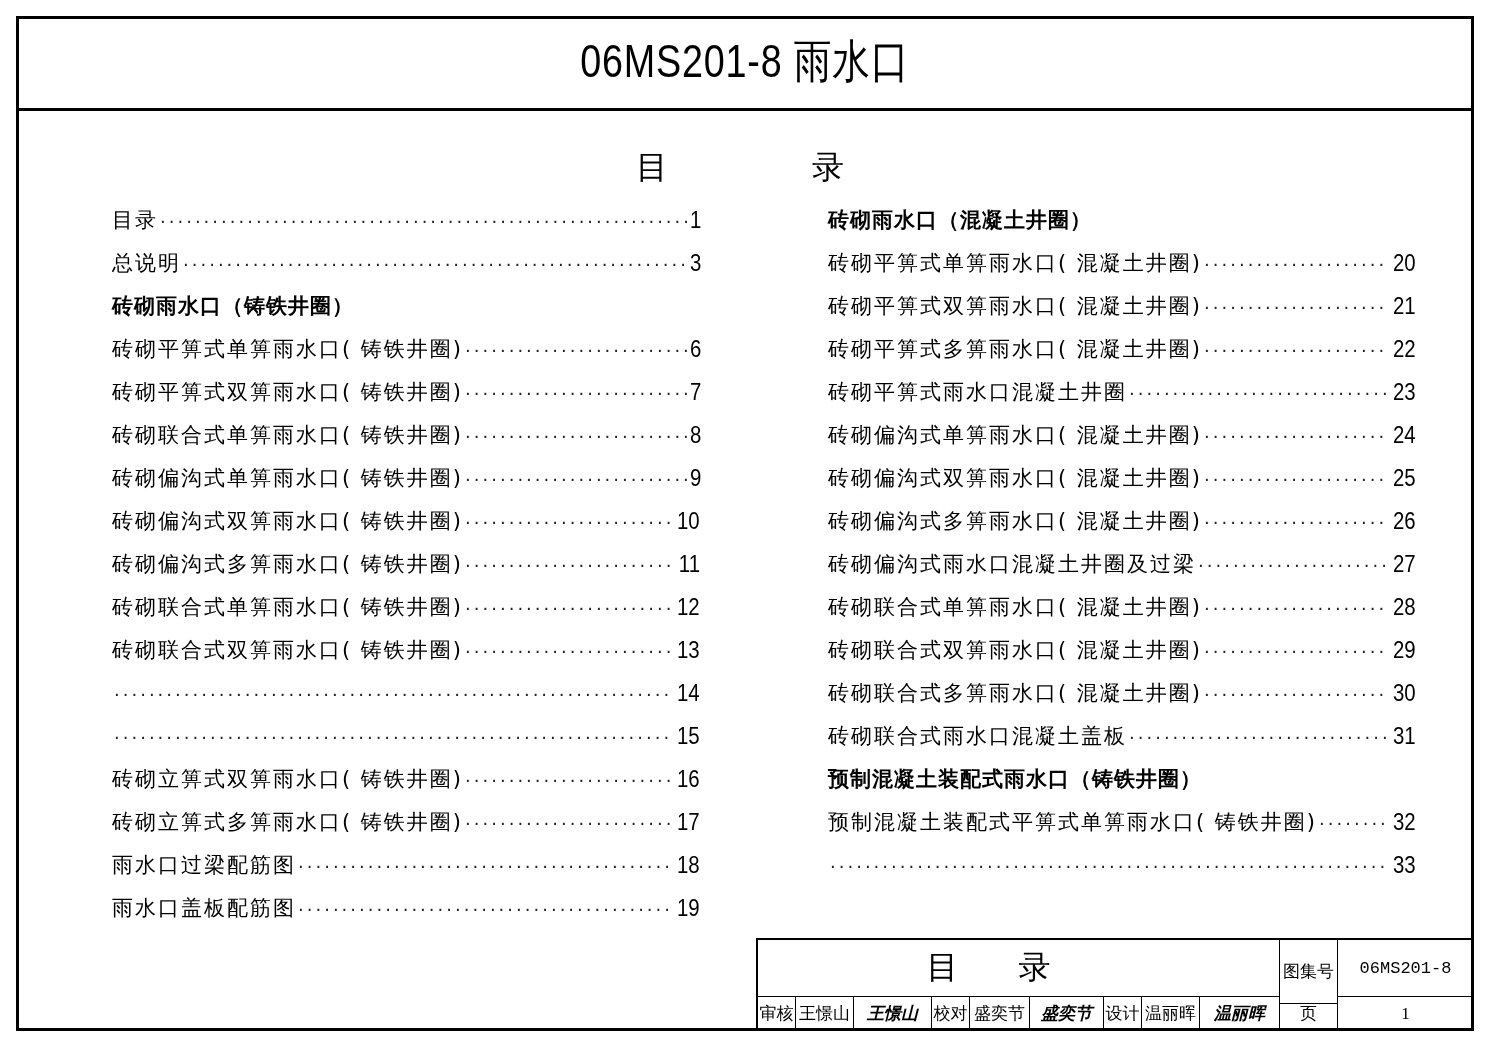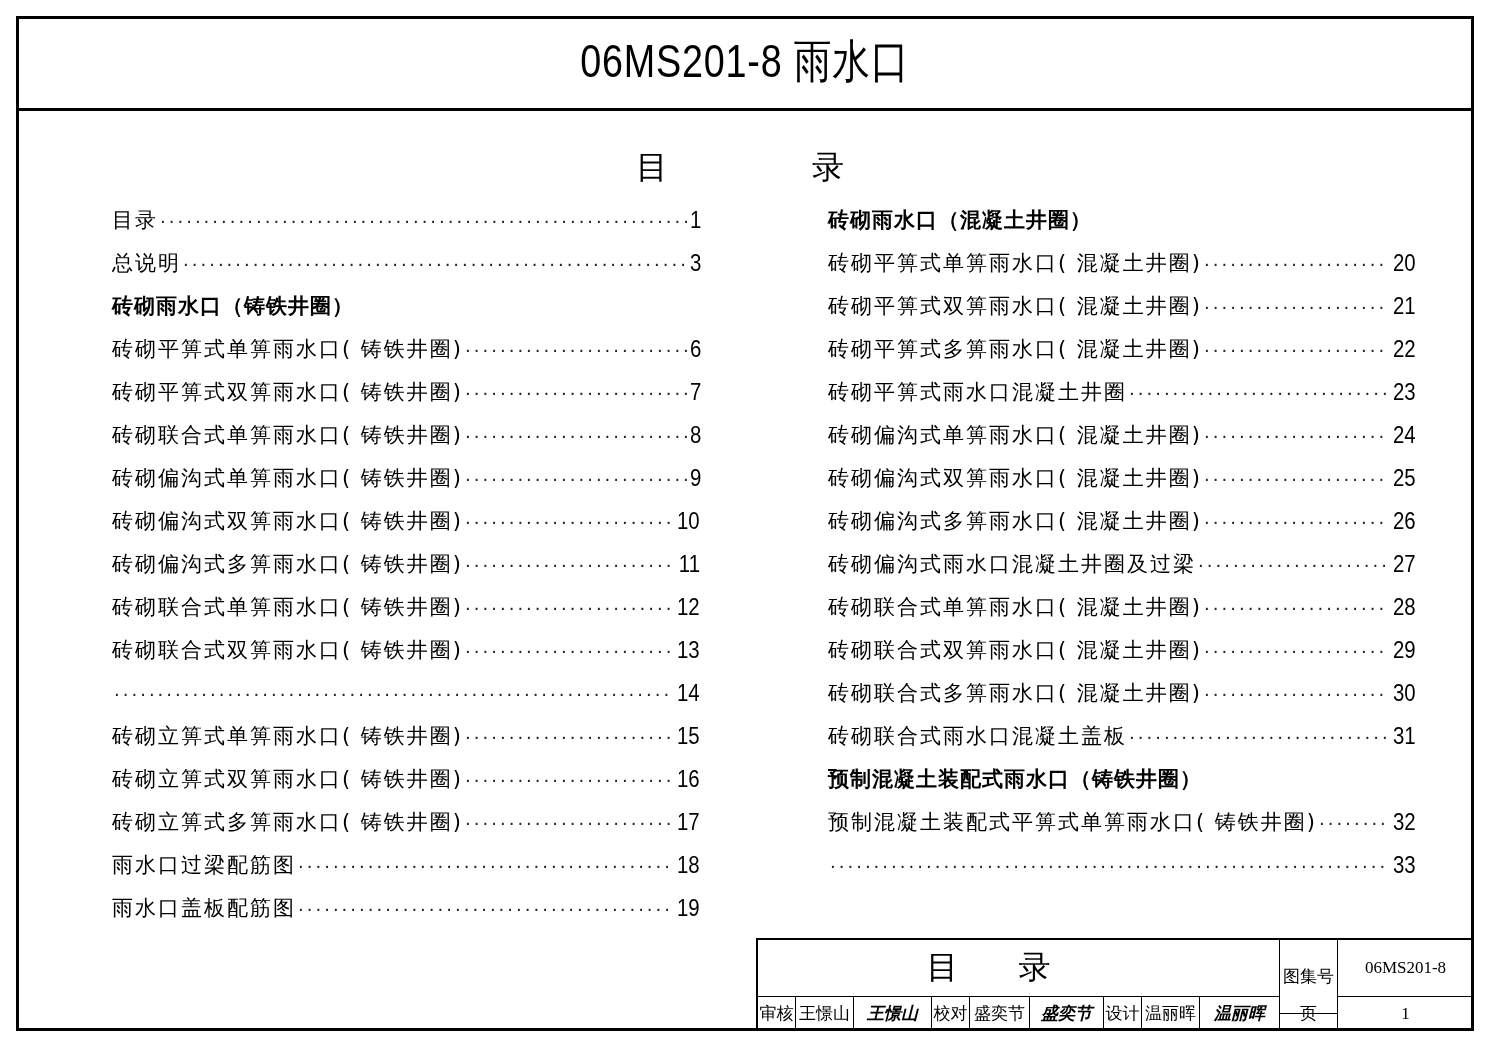--- a/index.html
+++ b/index.html
@@ -100,21 +100,20 @@
     <div class="row">
       <span class="lbl">砖砌联合式双箅雨水口( 铸铁井圈)</span>
       <span class="dots">················································································</span>
       <span class="pg">13</span>
     </div>
     <div class="row">
       <span class="dots">················································································</span>
       <span class="pg">14</span>
     </div>
     <div class="row">
-      <span class="lbl">砖砌立箅式单箅雨水口( 铸铁井圈)</span>
       <span class="dots">················································································</span>
       <span class="pg">15</span>
     </div>
     <div class="row">
       <span class="lbl">砖砌立箅式双箅雨水口( 铸铁井圈)</span>
       <span class="dots">················································································</span>
       <span class="pg">16</span>
     </div>
     <div class="row">
       <span class="lbl">砖砌立箅式多箅雨水口( 铸铁井圈)</span>
@@ -205,22 +204,22 @@
       <span class="pg">32</span>
     </div>
     <div class="row">
       <span class="dots">················································································</span>
       <span class="pg">33</span>
     </div>
   </div>
 
 <div class="tb">
   <div class="cell big" style="left:0;top:0;width:522px;height:57px;">目录</div>
-  <div class="cell" style="left:522px;top:0;width:58px;height:74px;">图集号</div>
-  <div class="cell" style="left:580px;top:0;width:136px;height:57px;font-family:Liberation Serif, serif;">06MS201-8</div>
+  <div class="cell" style="left:522px;top:0;width:58px;height:64px;">图集号</div>
+  <div class="cell" style="left:580px;top:0;width:136px;height:57px;font-family:Liberation Mono, monospace;">06MS201-8</div>
 
   <div class="cell" style="left:0;top:57px;width:38px;height:34px;">审核</div>
   <div class="cell" style="left:38px;top:57px;width:58px;height:34px;">王憬山</div>
   <div class="cell sig" style="left:96px;top:57px;width:78px;height:34px;">王憬山</div>
   <div class="cell" style="left:174px;top:57px;width:38px;height:34px;">校对</div>
   <div class="cell" style="left:212px;top:57px;width:60px;height:34px;">盛奕节</div>
   <div class="cell sig" style="left:272px;top:57px;width:74px;height:34px;">盛奕节</div>
   <div class="cell" style="left:346px;top:57px;width:38px;height:34px;">设计</div>
   <div class="cell" style="left:384px;top:57px;width:58px;height:34px;">温丽晖</div>
   <div class="cell sig" style="left:442px;top:57px;width:80px;height:34px;">温丽晖</div>

